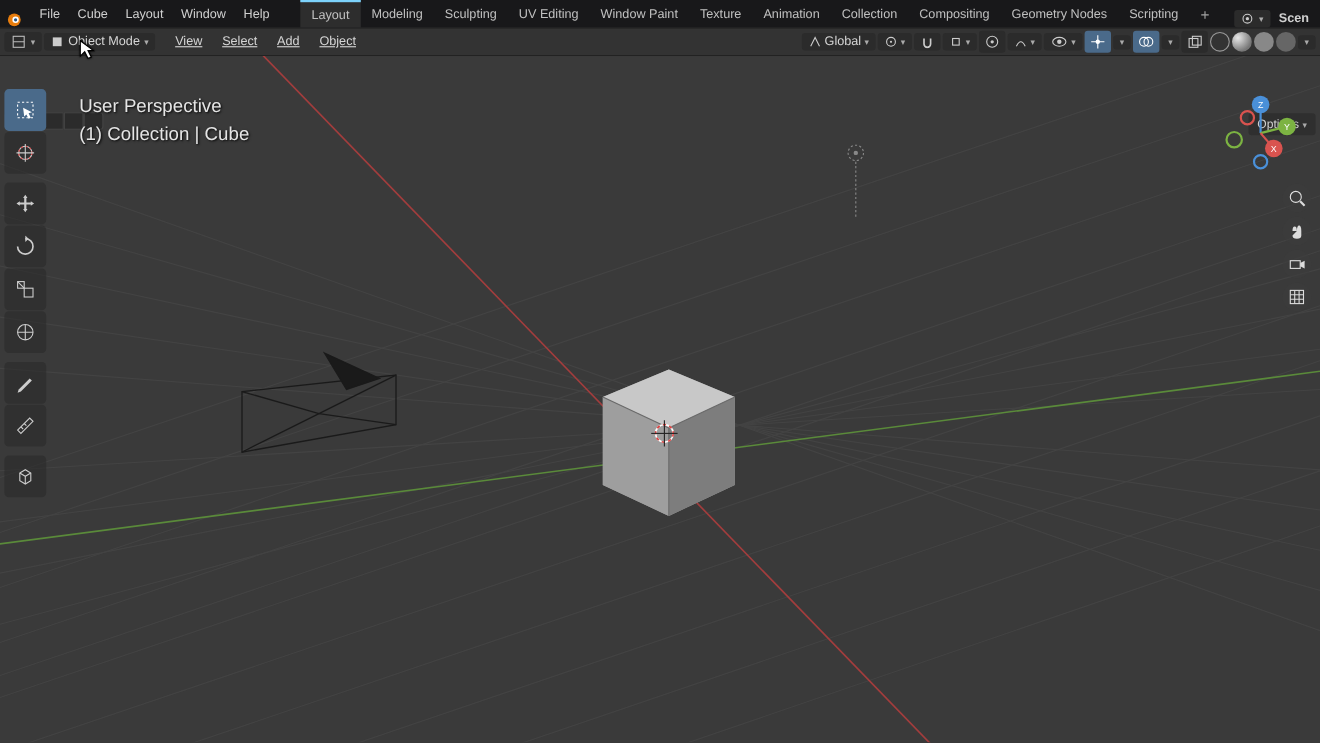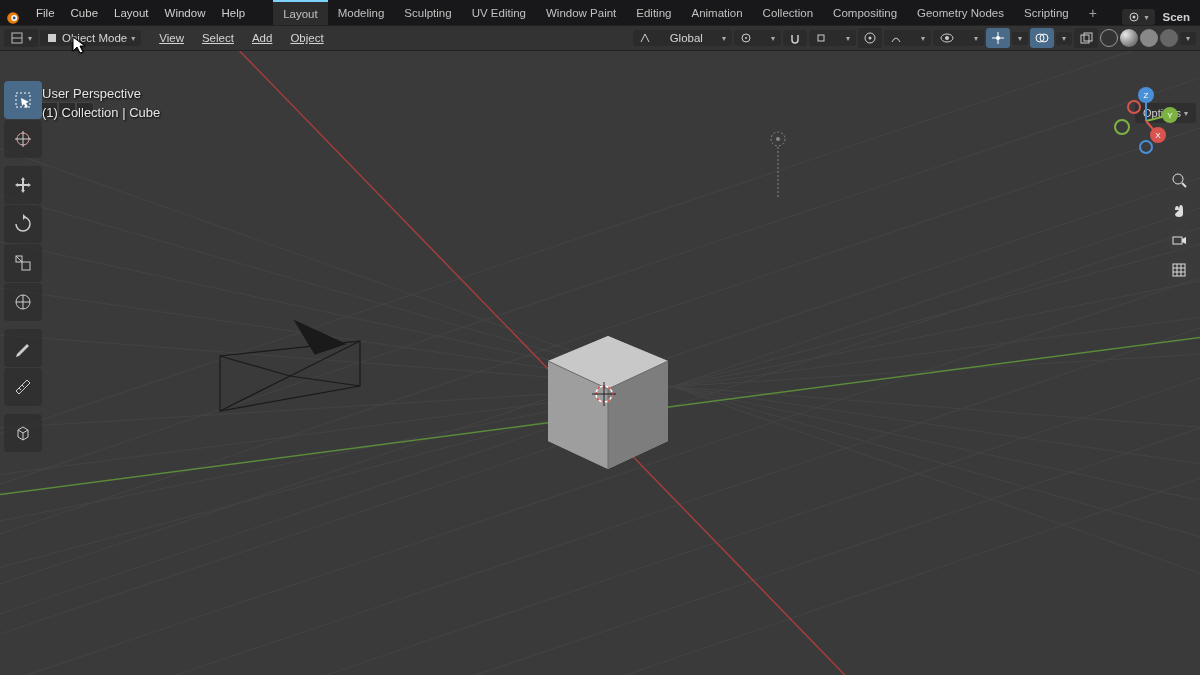--- a/index.html
+++ b/index.html
@@ -15,41 +15,41 @@
 .menubar .ws-add { padding: 0 10px; font-size: 14px; color: #a0a0a0; }
 .menubar .right { margin-left: auto; display: flex; align-items: center; gap: 4px; }
 .menubar .scene-btn { background: #2b2b2b; padding: 2px 6px; border-radius: 3px; font-size: 11px; display:flex; align-items:center; gap:4px;}
 .menubar .scene-label { padding: 0 4px; font-weight: bold; }
 
 
 .header { height: 26px; background: #333; display: flex; align-items: center; padding: 0 4px; color: #d5d5d5; font-size: 11.5px; gap: 2px; border-top: 1px solid #222; border-bottom: 1px solid #222; }
 .header .dropdown { background: #2b2b2b; border-radius: 3px; padding: 2px 6px; display: flex; align-items: center; gap: 4px; }
 .header .mode-dd { margin-right: 8px; }
 .header .menu-link { padding: 0 8px; text-decoration: underline; }
-.header .orient { display:flex; align-items:center; gap:19px; background:#2b2b2b; border-radius:3px; padding:2px 6px;}
+.header .orient { display:flex; align-items:center; gap:3px; background:#2b2b2b; border-radius:3px; padding:2px 6px;}
 .header .icon-btn { width: 24px; height: 20px; background: #2b2b2b; border-radius: 3px; display: flex; align-items: center; justify-content: center; }
 .header .right-cluster { margin-left: auto; display: flex; gap: 2px; align-items: center; }
 
 
 .selrow { position: absolute; top: 51px; left: 4px; height: 20px; display: flex; gap: 0; }
 .selrow .pill { width: 18px; height: 16px; background: #2b2b2b; border: 1px solid #444; }
 .selrow .pill:first-child { border-radius: 3px 0 0 3px; background:#3a5a8a; }
 .selrow .pill:last-child { border-radius: 0 3px 3px 0; }
 
 
 .options-btn { position: absolute; top: 52px; right: 4px; background: rgba(40,40,40,.6); color: #d0d0d0; font-size: 11px; padding: 4px 8px; border-radius: 3px; display: flex; align-items: center; gap: 3px; }
 
 
 .toolbar { position: absolute; top: 80px; left: 4px; width: 38px; display: flex; flex-direction: column; gap: 1px; }
 .toolbar .tool { width: 38px; height: 38px; background: rgba(40,40,40,.55); border-radius: 4px; display: flex; align-items: center; justify-content: center; color: #c8c8c8; }
 .toolbar .tool.active { background: #4a6a8a; }
 .toolbar .gap { height: 6px; }
 
 
-.overlay-text { position: absolute; top: 84px; left: 42px; color: #e5e5e5; font-size: 13px; text-shadow: 1px 1px 2px rgba(0,0,0,.9); line-height: 1.45; }
+.overlay-text { position: absolute; top: 84px; left: 72px; color: #e5e5e5; font-size: 17px; text-shadow: 1px 1px 2px rgba(0,0,0,.9); line-height: 1.45; }
 
 
 .cursor-ptr { position: absolute; top: 36px; left: 72px; font-size: 16px; color: #fff; filter: drop-shadow(0 0 1px black); pointer-events:none; }
 
 
 .viewport { position: absolute; top: 51px; left: 0; right: 0; bottom: 0; background: #3a3a3a; overflow: hidden; }
 
 
 .scene-svg { width: 100%; height: 100%; display: block; }
 
@@ -82,21 +82,21 @@
   <div class="menu-item">Cube</div>
   <div class="menu-item">Layout</div>
   <div class="menu-item">Window</div>
   <div class="menu-item">Help</div>
   <div class="workspaces">
     <div class="ws active">Layout</div>
     <div class="ws">Modeling</div>
     <div class="ws">Sculpting</div>
     <div class="ws">UV Editing</div>
     <div class="ws">Window Paint</div>
-    <div class="ws">Editing</div>
+    <div class="ws">Texture</div>
     <div class="ws">Animation</div>
     <div class="ws">Collection</div>
     <div class="ws">Compositing</div>
     <div class="ws">Geometry Nodes</div>
     <div class="ws">Scripting</div>
     <div class="ws ws-add">+</div>
   </div>
   <div class="right">
     <div class="scene-btn">
       <svg width="12" height="12">

